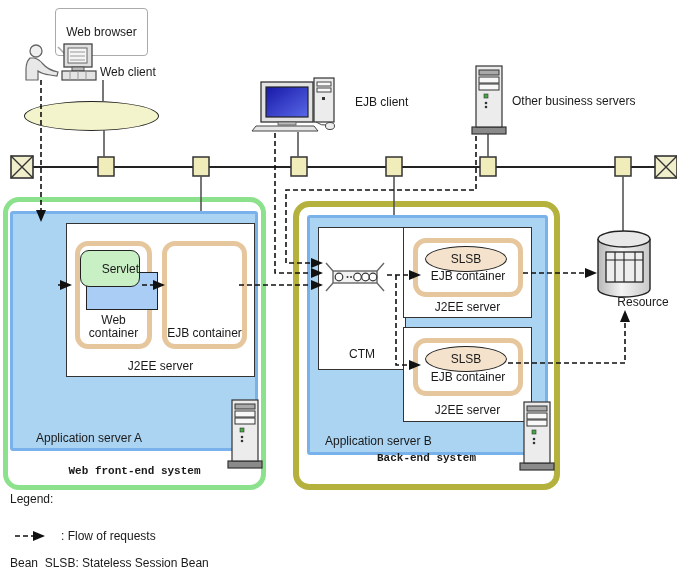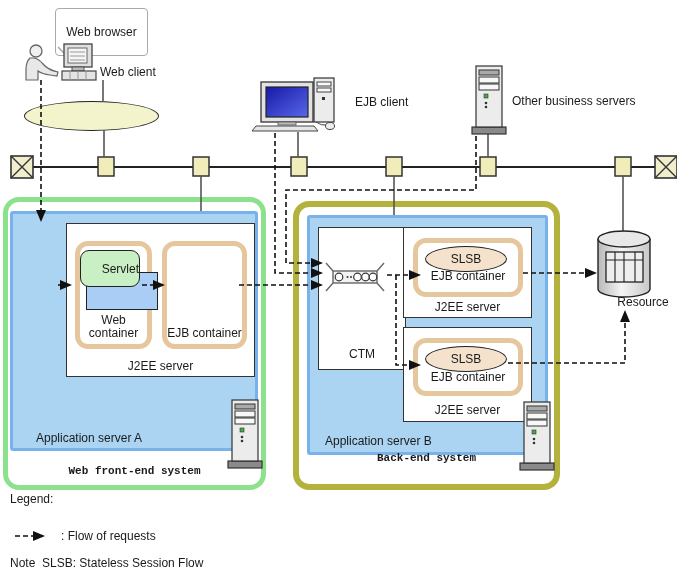--- a/index.html
+++ b/index.html
@@ -98,21 +98,21 @@
   <div class="abs ellipse bean" style="left:425px;top:346px;width:82px;height:26px;z-index:2;">
     <span>SLSB</span>
   </div>
   <div class="lbl" style="left:325px;top:434px;">Application server B</div>
   <div class="lbl bold ctr" style="left:293px;top:451px;width:267px;">Back-end system</div>
 
   <div class="lbl ctr" style="left:613px;top:295px;width:60px;">Resource</div>
 
   <div class="lbl" style="left:10px;top:492px;">Legend:</div>
   <div class="lbl" style="left:61px;top:529px;">: Flow of requests</div>
-  <div class="lbl pre" style="left:10px;top:556px;">Note  SLSB: Stateless Session Flow</div>
+  <div class="lbl pre" style="left:10px;top:556px;">Bean  SLSB: Stateless Session Bean</div>
 
   <svg width="677" height="576" viewBox="0 0 677 576">
     <defs>
       <marker id="ah" markerWidth="13" markerHeight="11" refX="10" refY="5" orient="auto" markerUnits="userSpaceOnUse">
         <path d="M0,0 L12,5 L0,10 Z" fill="#111"></path>
       </marker>
       <linearGradient id="cyl" x1="0" y1="0" x2="1" y2="0">
         <stop offset="0" stop-color="#b8b8b8"></stop>
           <stop offset="0.45" stop-color="#f4f4f4"></stop>
           <stop offset="1" stop-color="#c8c8c8"></stop>

